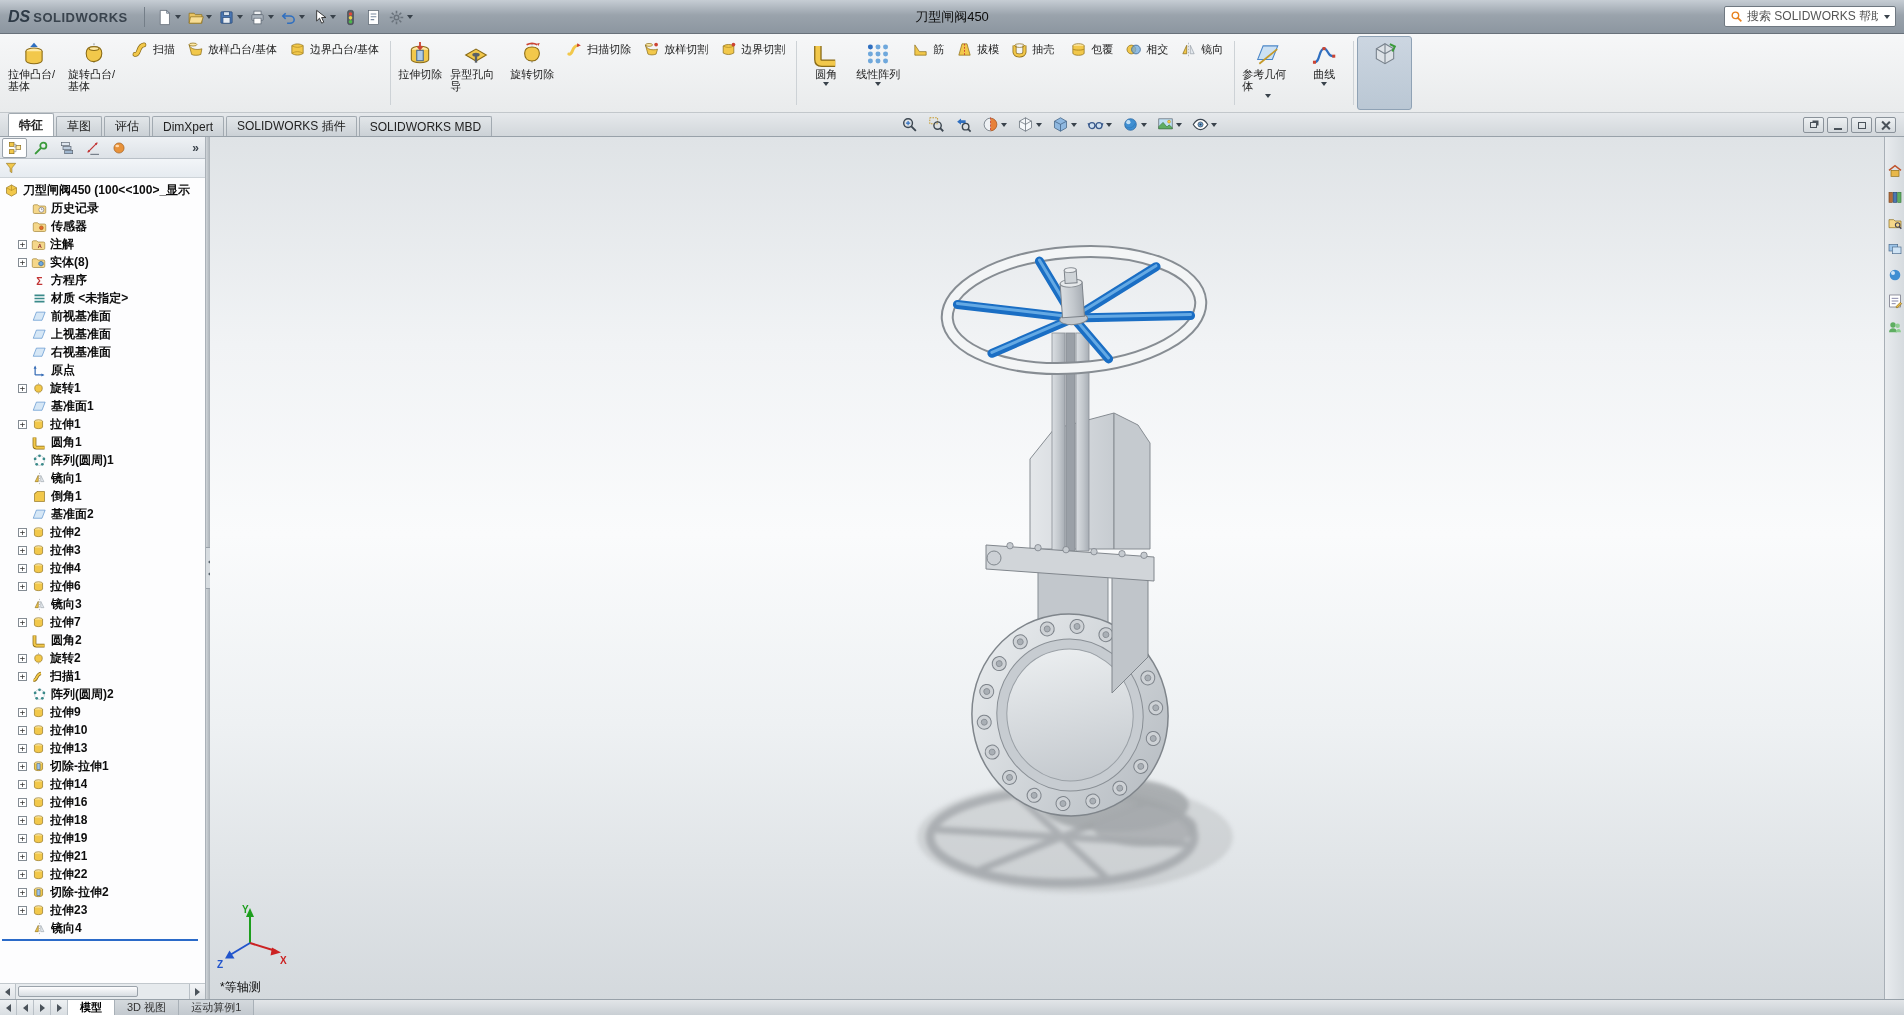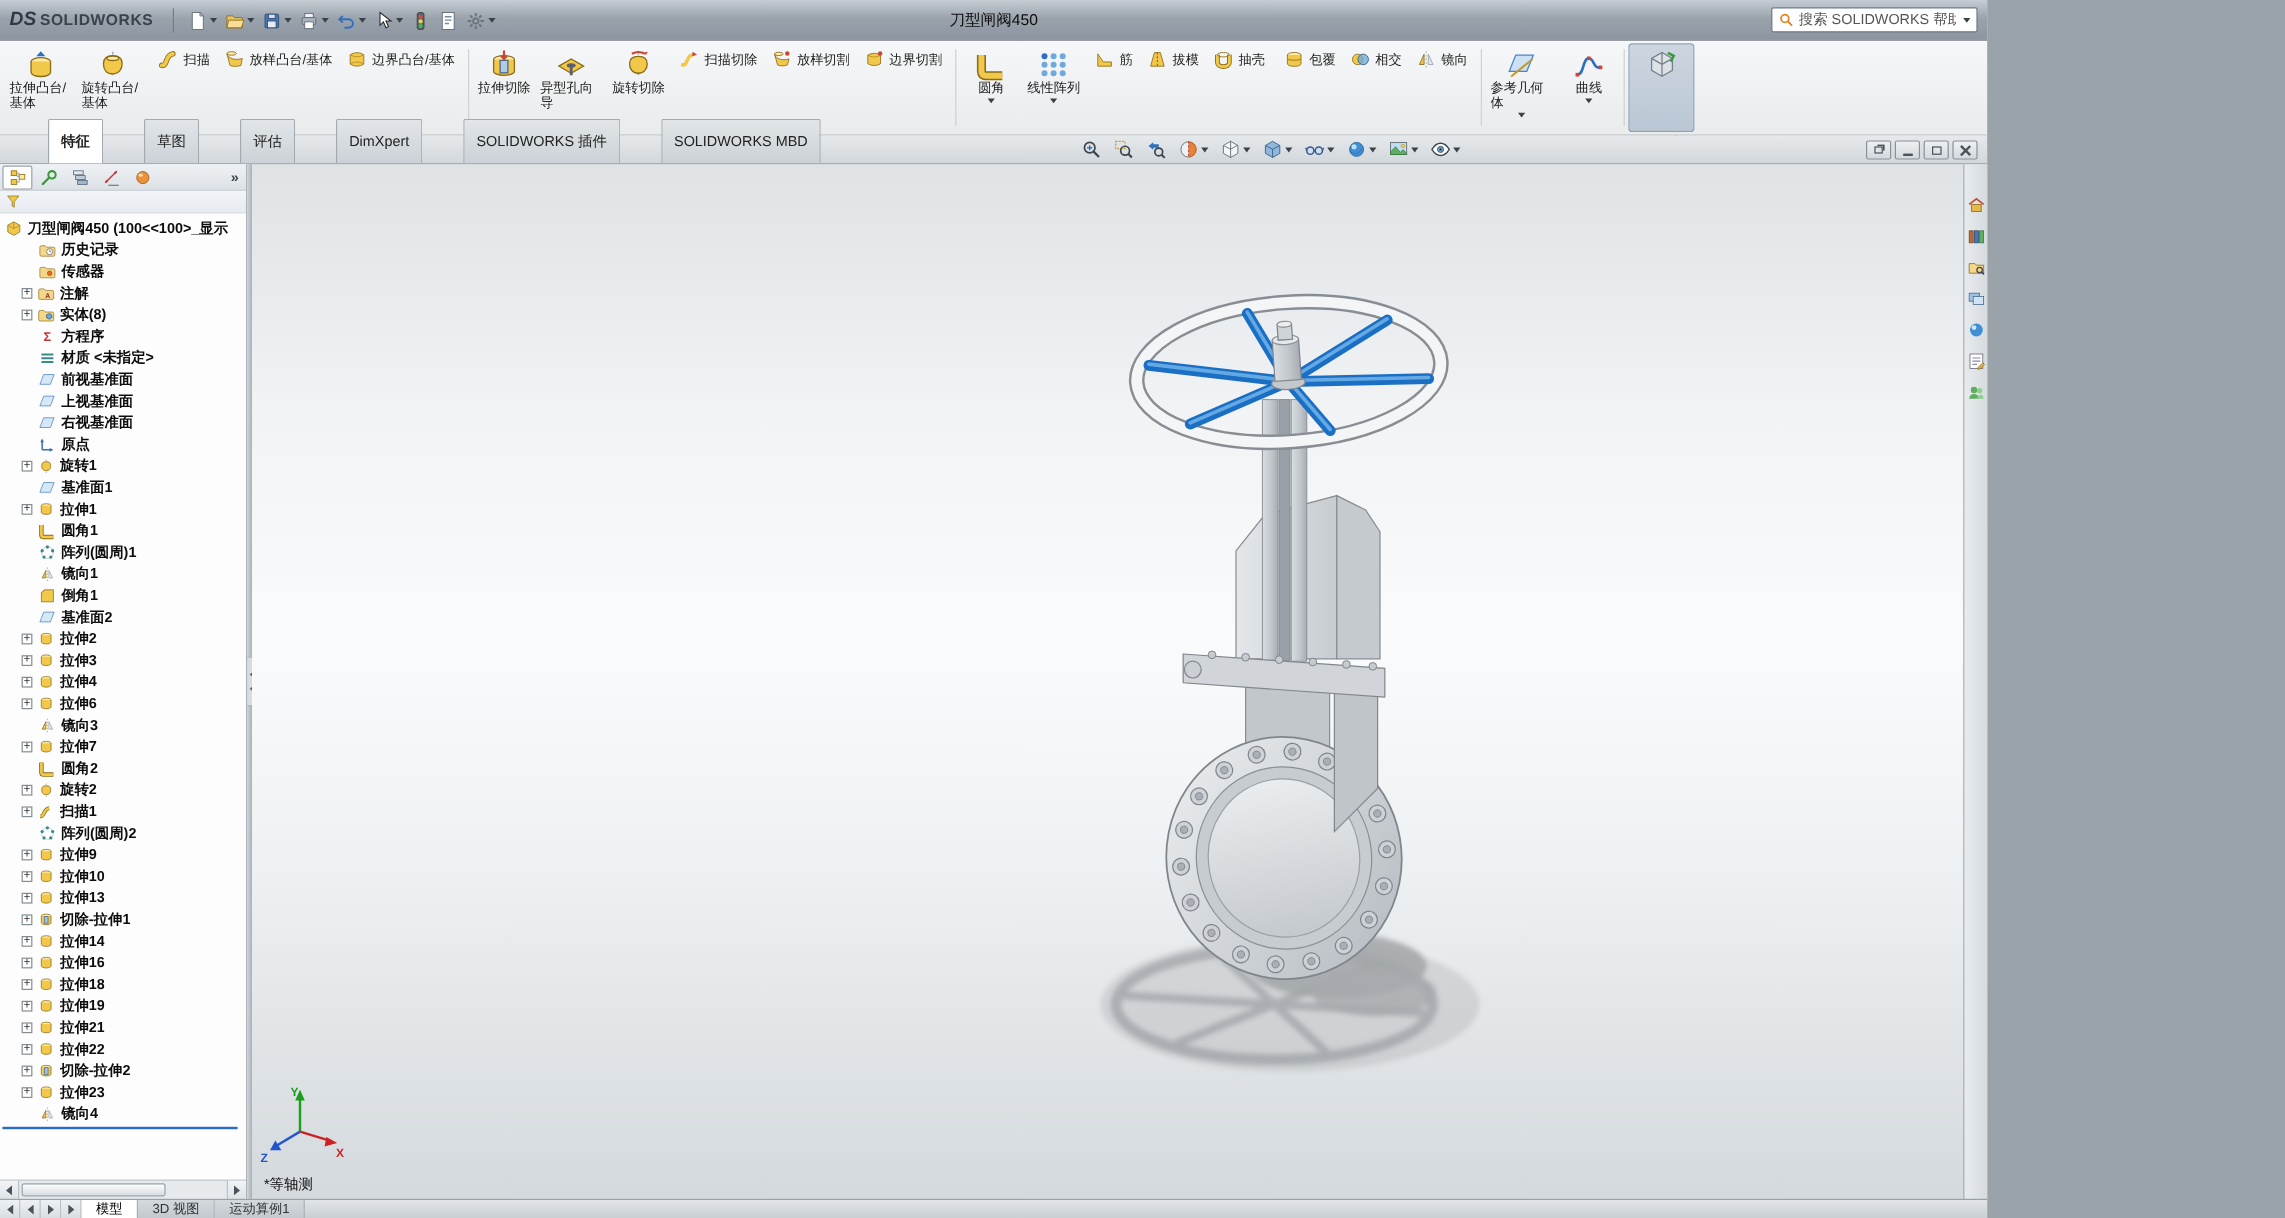--- a/index.html
+++ b/index.html
@@ -1,17 +1,17 @@
 <!DOCTYPE html>
 <html><head>
 <meta charset="utf-8">
 <style>
 *{margin:0;padding:0;box-sizing:border-box;}
 html,body{background:#9aa2aa;}
-.app{position:relative;width:1656px;height:1015px;overflow:hidden;background:#e5e5e5;
+.app{position:relative;width:1904px;height:1015px;overflow:hidden;background:#eab308;
   font-family:"Liberation Sans","DejaVu Sans",sans-serif;font-size:12px;color:#1a1a1a;user-select:none;}
 
 
 .titlebar{position:absolute;left:0;top:0;width:100%;height:34px;
   background:linear-gradient(#c6cdd4,#9aa3ac 46%,#8c96a0);border-bottom:1px solid #68717a;}
 .tleft{position:absolute;left:8px;top:4px;display:flex;align-items:center;gap:2px;height:26px;}
 .logo{display:flex;align-items:baseline;gap:3px;margin-right:8px;}
 .logo-ds{font-style:italic;font-weight:bold;font-size:16px;color:#2e3a46;}
 .logo-sw{font-weight:bold;font-size:13px;letter-spacing:.5px;color:#39434d;}
 .logo-sep{width:1px;height:20px;background:#747e88;margin:0 6px;}
@@ -44,22 +44,22 @@
 .rcaret{margin:1px auto 0;}
 .rstack{display:flex;flex-direction:row;justify-content:space-around;padding:1px 2px;}
 .rsmall{display:flex;align-items:center;gap:4px;height:24px;padding:0 5px;font-size:11px;color:#222;white-space:nowrap;border-radius:2px;border:1px solid transparent;}
 .ric16{width:17px;height:17px;display:block;flex:none;}
 .rsep{width:1px;background:#cdd2d6;margin:5px 3px;}
 
 
 .tabrow{position:absolute;top:113px;left:0;width:100%;height:24px;
   background:linear-gradient(#e6e9ec,#d2d7db);border-bottom:1px solid #98a1a9;}
 .ctabs{position:absolute;left:8px;bottom:0;display:flex;align-items:flex-end;}
-.ctab{height:20px;padding:18px 10px;font-size:12px;border:1px solid #a2aab1;border-bottom:none;
-  background:linear-gradient(#e2e6e9,#cbd1d6);margin-right:2px;display:flex;align-items:center;border-radius:2px 2px 0 0;color:#222;white-space:nowrap;margin-left:32px;}
+.ctab{height:20px;padding:4px 10px;font-size:12px;border:1px solid #a2aab1;border-bottom:none;
+  background:linear-gradient(#e2e6e9,#cbd1d6);margin-right:2px;display:flex;align-items:center;border-radius:2px 2px 0 0;color:#222;white-space:nowrap;}
 .ctab.active{background:#fff;height:23px;font-weight:bold;}
 .headsup{position:absolute;left:897px;top:1px;display:flex;align-items:center;gap:2px;}
 .hbtn{height:21px;display:flex;align-items:center;padding:0 3px;border-radius:2px;border:1px solid transparent;}
 .hic{width:17px;height:17px;display:block;}
 .docctrl{position:absolute;right:8px;top:4px;display:flex;gap:3px;align-items:center;}
 .dc{width:21px;height:16px;border:1px solid #8a929a;background:linear-gradient(#eef1f3,#d4d9dd);display:flex;align-items:center;justify-content:center;border-radius:2px;}
 .g-rest{width:7px;height:6px;border:1.5px solid #4a525a;box-shadow:2px -2px 0 -0.5px #4a525a;}
 .g-min2{width:8px;height:2px;background:#4a525a;margin-top:7px;}
 .g-max2{width:8px;height:7px;border:1.5px solid #4a525a;}
 .g-x2{position:relative;width:9px;height:9px;}
@@ -103,21 +103,21 @@
   background:linear-gradient(90deg,#e8ebee,#d6dbdf);border-left:1px solid #a8afb6;
   display:flex;flex-direction:column;align-items:center;padding-top:26px;gap:10px;}
 .tsic{width:16px;height:16px;display:block;}
 
 
 .bottombar{position:absolute;left:0;top:999px;width:100%;height:16px;
   background:linear-gradient(#e2e5e8,#c9cfd4);border-top:1px solid #98a1a9;display:flex;align-items:stretch;font-size:11px;}
 .bnav{width:17px;display:flex;align-items:center;justify-content:center;border-right:1px solid #b9c0c6;background:linear-gradient(#eef1f3,#d9dee2);flex:none;}
 .btabs{display:flex;}
 .btab{padding:0 12px;display:flex;align-items:center;border-right:1px solid #a8b0b7;background:linear-gradient(#d4d9dd,#c3c9cf);color:#333;white-space:nowrap;}
-.btab.active{background:#fff;font-weight:normal;color:#000;}
+.btab.active{background:#fff;font-weight:bold;color:#000;}
 .tri{display:inline-block;width:0;height:0;}
 .tri-l{border-top:4px solid transparent;border-bottom:4px solid transparent;border-right:5px solid #4a525a;}
 .tri-r{border-top:4px solid transparent;border-bottom:4px solid transparent;border-left:5px solid #4a525a;}
 </style>
 </head>
 <body>
 
 <div class="app">
 
   <div class="titlebar">

